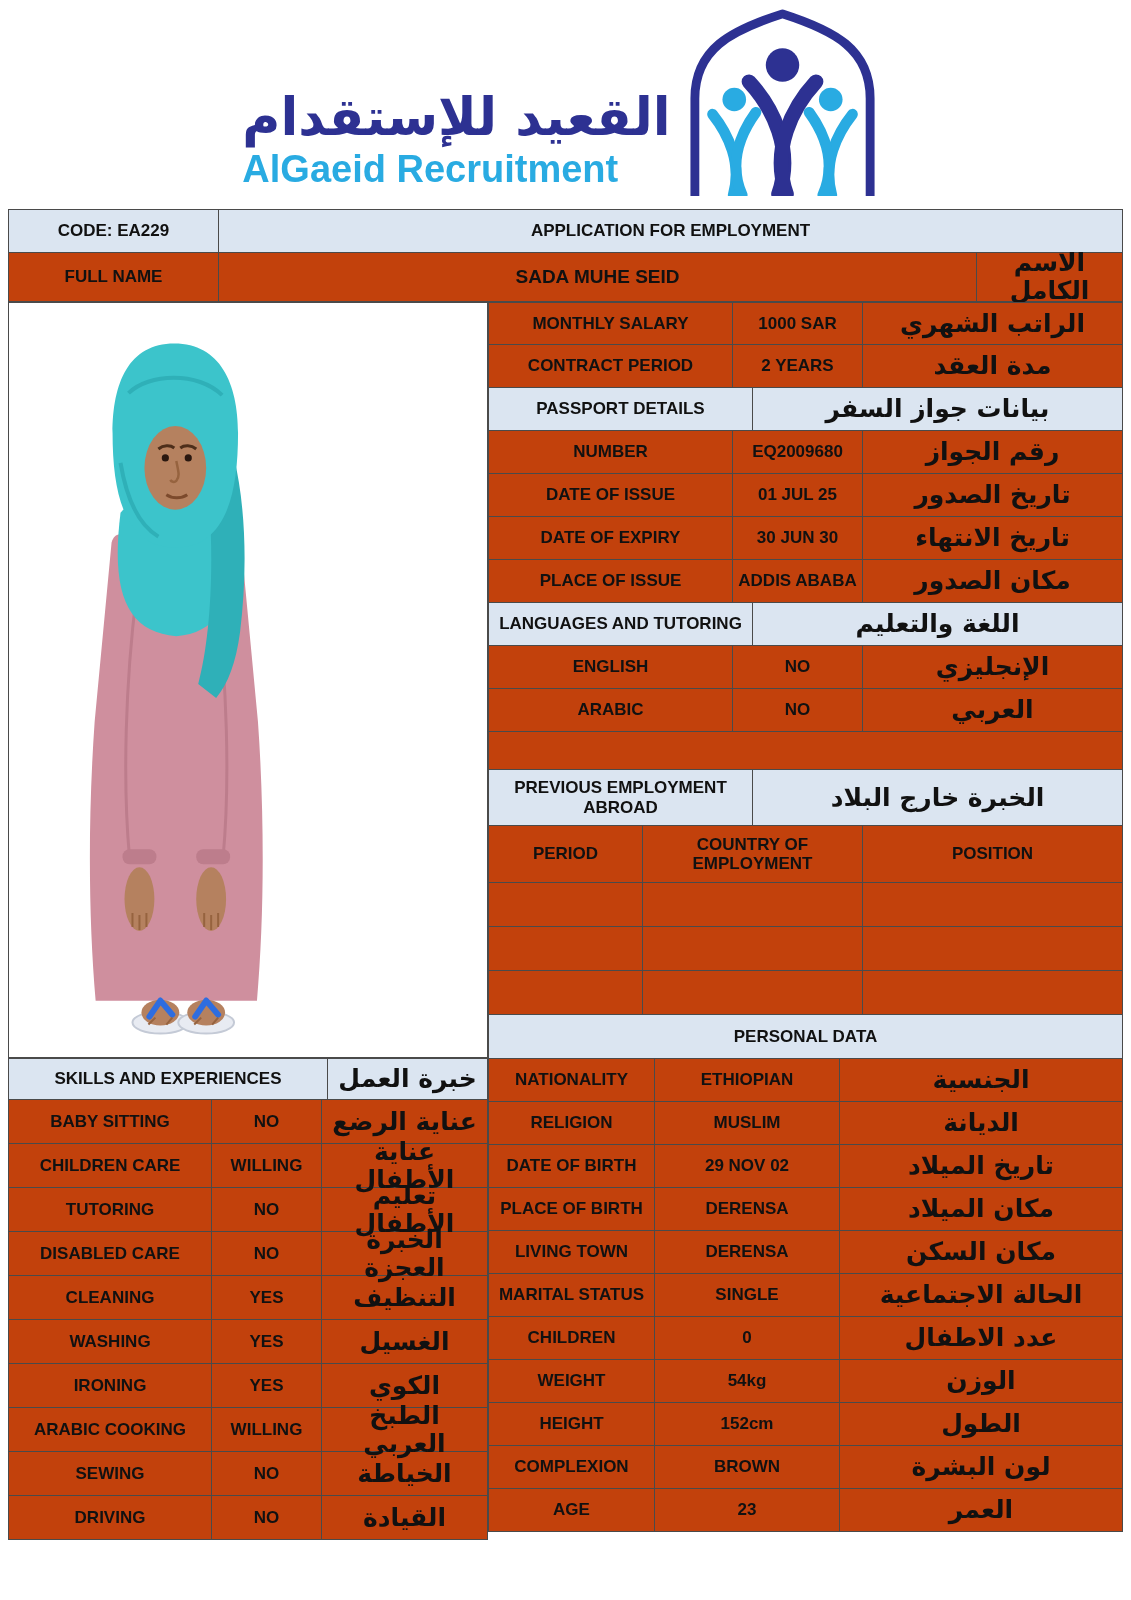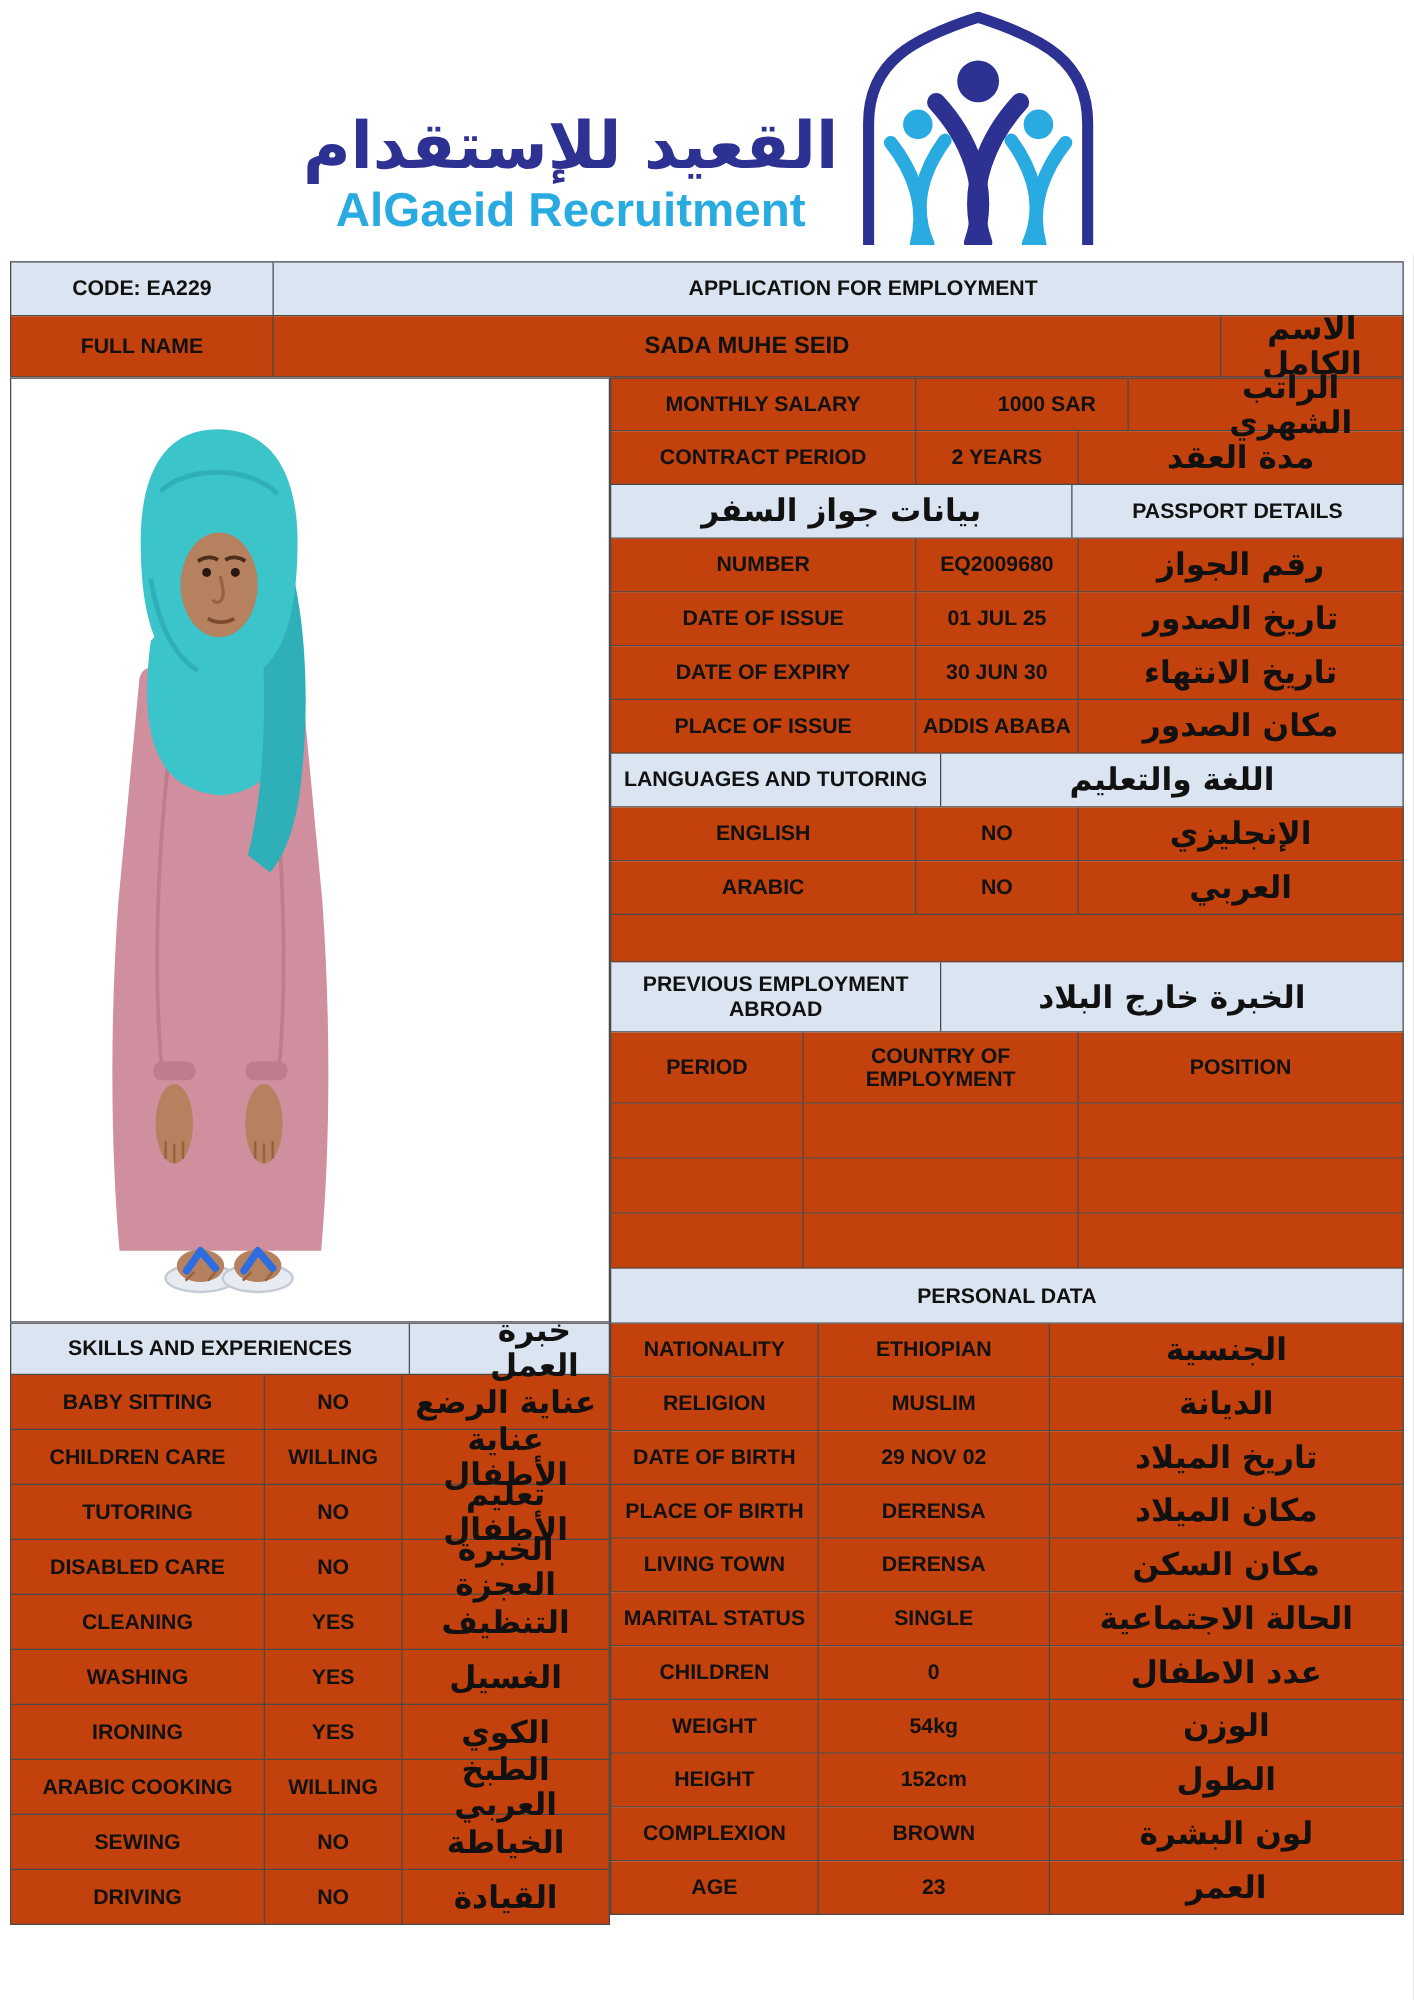--- a/index.html
+++ b/index.html
@@ -8,29 +8,29 @@
     --navy:#2d3192;
     --cyan:#29abe2;
     --ink:#111;
   }
   *{margin:0;padding:0;box-sizing:border-box;}
   body{background:#888;font-family:"Liberation Sans","DejaVu Sans",sans-serif;}
   .page{position:relative;width:1131px;height:1600px;background:#fff;margin:0 auto;overflow:hidden;font-weight:bold;color:var(--ink);}
 
   
   .logo{position:absolute;top:4px;left:0;width:100%;display:flex;justify-content:center;align-items:flex-end;gap:6px;}
-  .logo-text{display:flex;flex-direction:column;align-items:center;padding-bottom:6px;}
+  .logo-text{display:flex;flex-direction:column;align-items:flex-start;padding-bottom:6px;}
   .logo-ar{direction:rtl;color:var(--navy);font-size:52px;line-height:1.25;font-family:"DejaVu Sans",sans-serif;font-weight:bold;}
   .logo-en{color:var(--cyan);font-size:38px;line-height:1.05;letter-spacing:0px;}
   .logo-icon{width:212px;height:192px;flex:0 0 auto;}
 
   
   .abs{position:absolute;}
   .r{display:flex;border:1px solid var(--ln);border-top:0;background:#c2410c;}
-  .r.first{border-top:1px solid var(--ln);gap:40px;}
+  .r.first{border-top:1px solid var(--ln);}
   .r.bluebg{background:var(--blue);}
   .c{display:flex;align-items:center;justify-content:center;text-align:center;border-right:1px solid var(--ln);padding:1px 4px;line-height:1.12;}
   .c:last-child{border-right:0;}
   .c.noline{border-right:0;}
   .en{font-size:17px;}
   .val{font-size:17px;}
   .ar{font-size:25px;font-family:"DejaVu Sans",sans-serif;direction:rtl;}
   .h42{height:42px}.h43{height:43px}.h44{height:44px}.h38{height:38px}
   .h49{height:49px}.h56{height:56px}.h57{height:57px}
 
@@ -135,22 +135,22 @@
       <div class="c val w130">1000 SAR</div>
       <div class="c ar grow">الراتب الشهري</div>
     </div>
     <div class="r h43">
       <div class="c en w244">CONTRACT PERIOD</div>
       <div class="c val w130">2 YEARS</div>
       <div class="c ar grow">مدة العقد</div>
     </div>
 
     <div class="r bluebg h43">
+      <div class="c en w264">PASSPORT DETAILS</div>
       <div class="c ar grow">بيانات جواز السفر</div>
-      <div class="c en w264">PASSPORT DETAILS</div>
     </div>
     <div class="r h43">
       <div class="c en w244">NUMBER</div>
       <div class="c val w130">EQ2009680</div>
       <div class="c ar grow">رقم الجواز</div>
     </div>
     <div class="r h43">
       <div class="c en w244">DATE OF ISSUE</div>
       <div class="c val w130">01 JUL 25</div>
       <div class="c ar grow">تاريخ الصدور</div>

